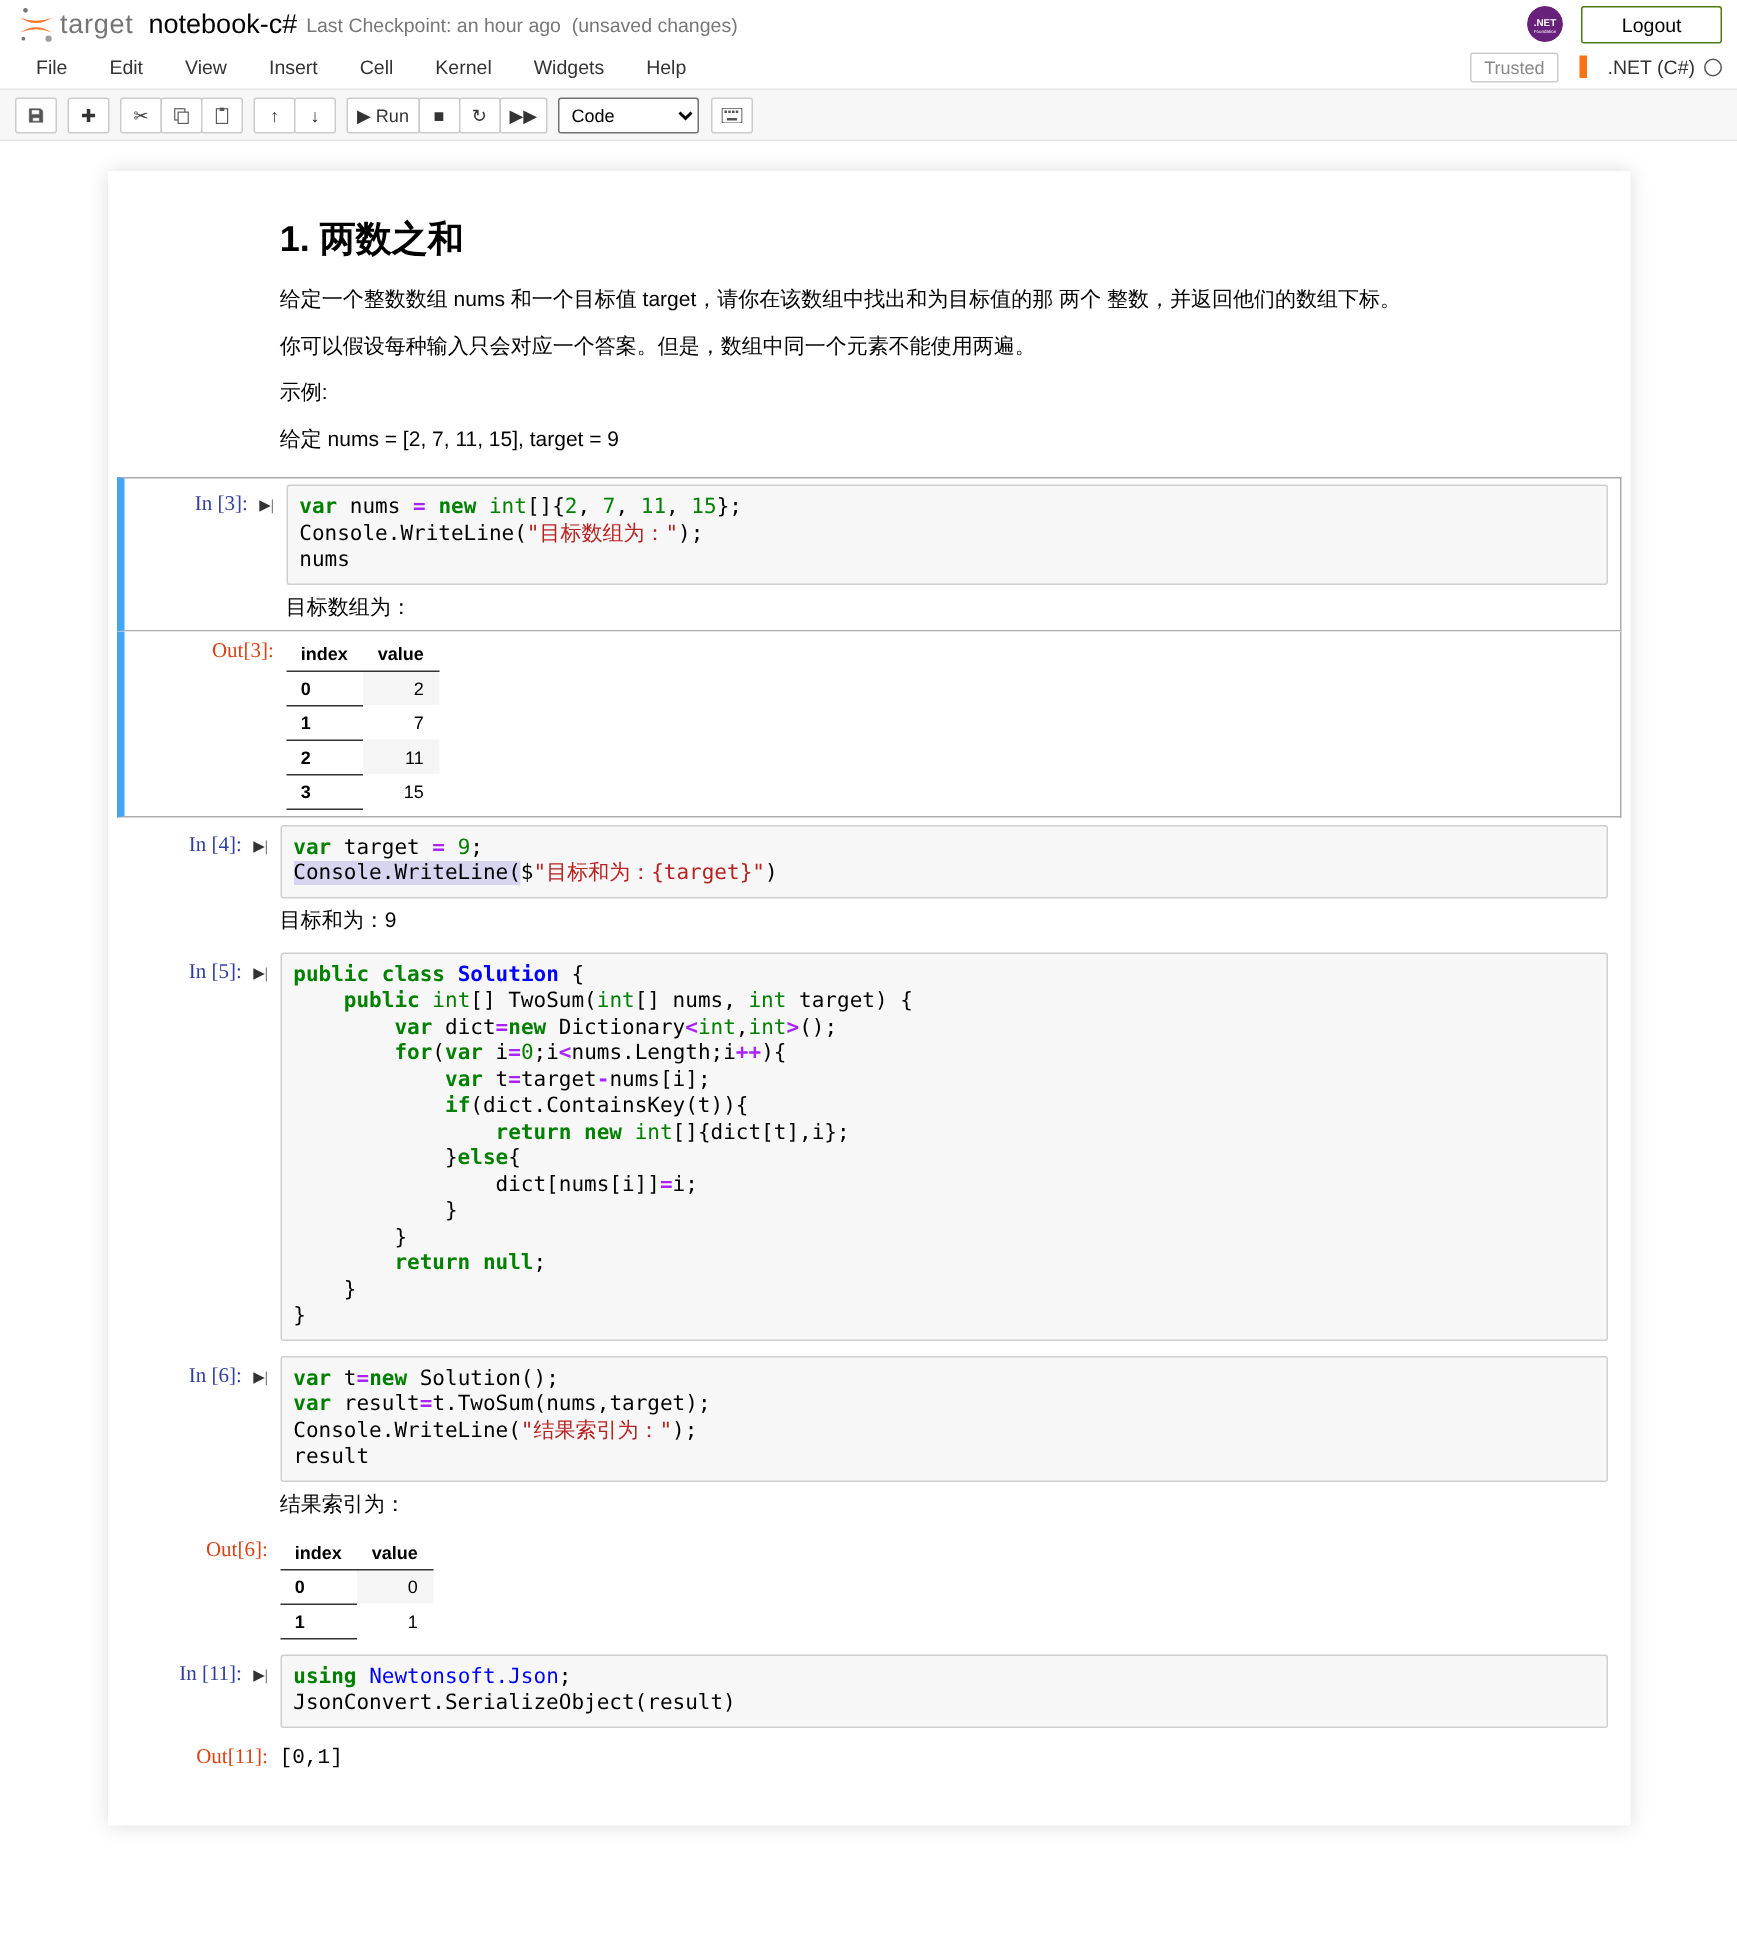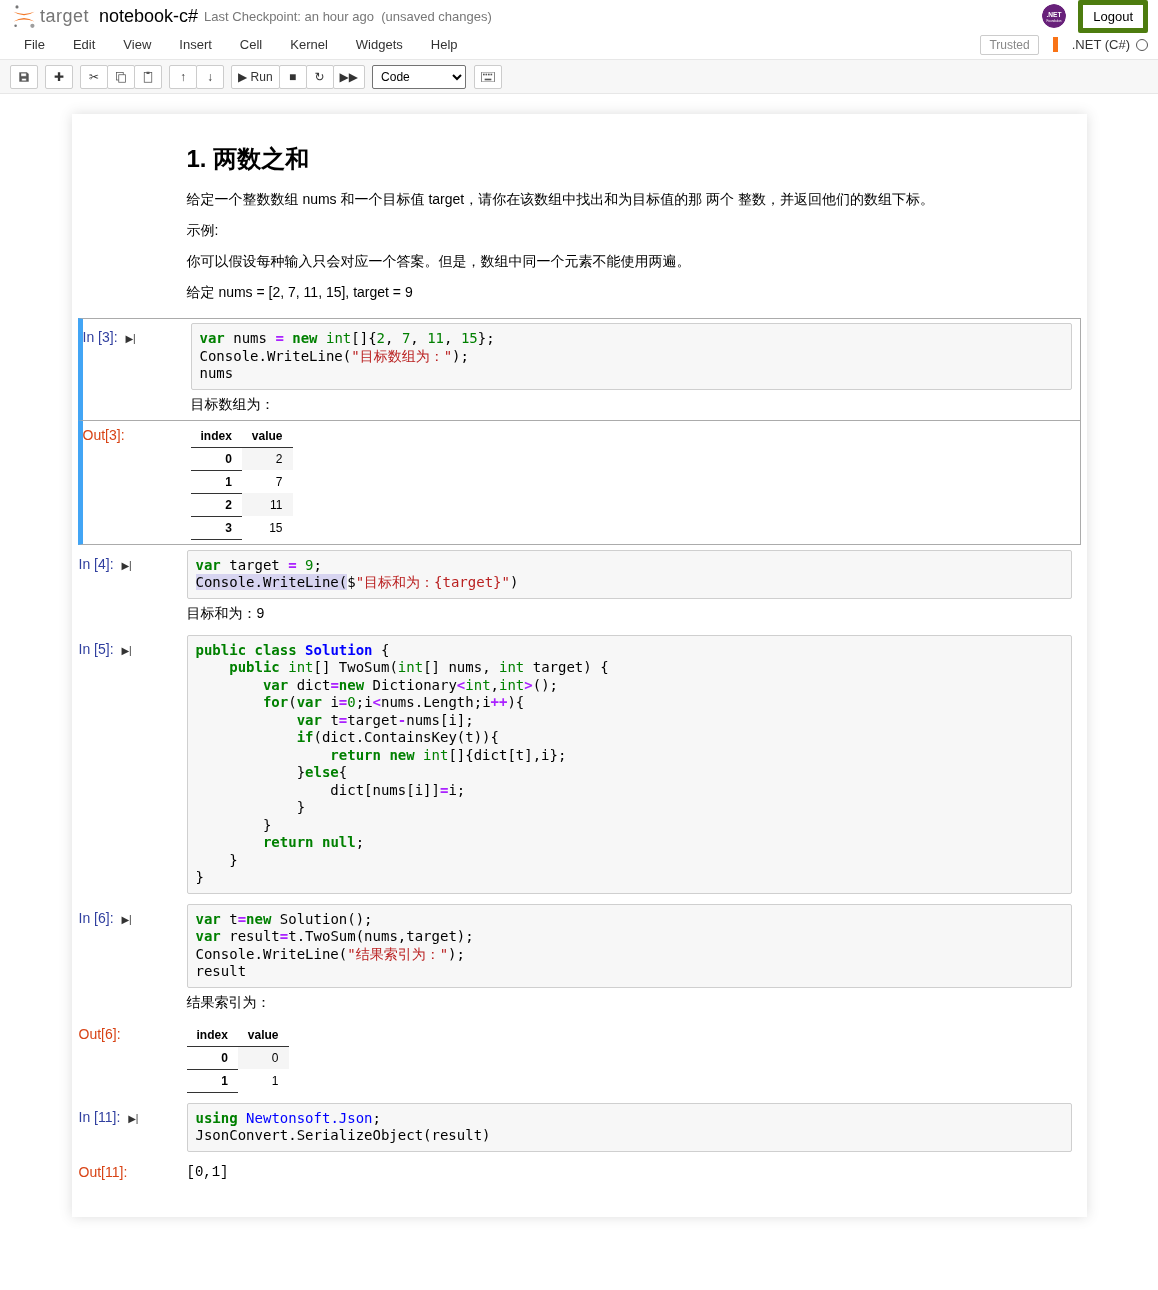--- a/index.html
+++ b/index.html
@@ -6,49 +6,49 @@
 body{font-family:"Helvetica Neue",Helvetica,Arial,sans-serif;font-size:14px;background:#fff;color:#000}
 
 #header{height:30px;padding:4px 10px 2px 10px;display:flex;align-items:center;background:#fff}
 #logo{display:flex;align-items:center}
 #logo-svg{width:28px;height:28px}
 #logo-text{font-size:18px;color:#757575;margin-left:2px;letter-spacing:0.5px}
 #nb-name{font-size:18px;color:#000;margin-left:10px}
 #checkpoint{font-size:13px;color:#777;margin-left:6px}
 .spacer{flex:1}
 #kernel-logo{width:24px;height:24px;border-radius:50%;margin-right:12px}
-#logout-btn{background:#fff;border:5px solid #4d7c0f;border-radius:2px;padding:4px 10px;font-size:13px;cursor:pointer}
+#logout-btn{background:#fff;border:1px solid #4d7c0f;border-radius:2px;padding:4px 26px;font-size:13px;cursor:pointer}
 
 #menubar{display:flex;align-items:center;border-bottom:1px solid #e7e7e7;background:#fff;padding:0 10px;height:30px}
 .menu-item{padding:4px 14px;font-size:13px;color:#333;cursor:pointer}
 #trusted{border:1px solid #ccc;border-radius:2px;padding:2px 8px;font-size:12px;color:#888}
 #kernel-name{font-size:13px;color:#333;margin-left:14px;padding-left:14px;border-left:5px solid #f97316}
 .kernel-idle{width:12px;height:12px;border:1.5px solid #555;border-radius:50%;margin-left:6px}
 
 #toolbar{display:flex;align-items:center;border-bottom:1px solid #e7e7e7;background:#f7f7f7;padding:3px 10px;height:34px;gap:0}
 .tbtn{background:#fff;border:1px solid #ccc;border-radius:2px;min-width:28px;height:24px;display:inline-flex;align-items:center;justify-content:center;font-size:12px;cursor:pointer;margin-right:-1px;padding:0 6px;color:#333}
 .tgrp{display:inline-flex;margin-right:8px}
 #cell-type{height:24px;border:1px solid #737373;border-radius:2px;font-size:12px;width:94px;padding-left:4px;background:#fff}
 
 #notebook-container{background:#fff;max-width:1015px;margin:20px auto;box-shadow:0 0 12px rgba(87,87,87,0.2);padding:12px 6px 30px 6px}
 .cell{display:flex;padding:4px 0;border:1px solid transparent}
 .cell.selected{border:1px solid #ababab;border-left:5px solid #42A5F5;background:#fff}
-.prompt-col{width:108px;flex:0 0 108px;padding:6px 8px 0 0;font-family:Liberation Sans, sans-serif;font-size:14px}
+.prompt-col{width:108px;flex:0 0 108px;text-align:right;padding:6px 8px 0 0;font-family:Liberation Serif, serif;font-size:14px}
 .in-prompt{color:#303F9F}
 .out-prompt{color:#D84315}
 .run-icon{font-size:10px;color:#333;margin-left:4px}
 .cell-body{flex:1;padding-right:8px}
 .input-area{border:1px solid #cfcfcf;border-radius:2px;background:#f7f7f7;padding:6px 8px;font-family:monospace;font-size:14px;line-height:1.25;white-space:pre;overflow:auto}
 .output-text{font-family:Liberation Mono, monospace;font-size:14px;padding:6px 0 2px 0;white-space:pre-wrap}
 .text-cell{padding-left:108px;padding-right:8px}
 .text-cell h2{font-size:24px;font-weight:bold;margin:12px 0 14px 0}
 .text-cell p{font-size:14px;margin:10px 0;line-height:1.5}
 
 .out-table{border-collapse:collapse;font-family:"Helvetica Neue",Arial,sans-serif;font-size:12px;margin-top:4px}
-.out-table th{font-weight:bold;text-align:right;padding:4px 10px;border-bottom:1px solid #333}
+.out-table th{font-weight:bold;text-align:left;padding:4px 10px;border-bottom:1px solid #333}
 .out-table td{text-align:right;padding:4px 10px}
 .out-table tr.even td{background:#f5f5f5}
 
 .kw{color:#008000;font-weight:bold}
 .tp{color:#008000}
 .num{color:#008000}
 .str{color:#BA2121}
 .op{color:#AA22FF;font-weight:bold}
 .cls{color:#0000FF;font-weight:bold}
 .def{color:#0000FF}
@@ -165,22 +165,22 @@
       </button>
   </span>
 </div>
 
 <div id="notebook-container">
 
   <div class="cell">
     <div class="text-cell">
       <h2>1. 两数之和</h2>
       <p>给定一个整数数组 nums 和一个目标值 target，请你在该数组中找出和为目标值的那 两个 整数，并返回他们的数组下标。</p>
+      <p>你可以假设每种输入只会对应一个答案。但是，数组中同一个元素不能使用两遍。</p>
       <p>示例:</p>
-      <p>你可以假设每种输入只会对应一个答案。但是，数组中同一个元素不能使用两遍。</p>
       <p>给定 nums = [2, 7, 11, 15], target = 9</p>
     </div>
   </div>
 
   <div class="cell selected">
     <div class="prompt-col">
       <span class="in-prompt">In [3]:</span>
       <span class="run-icon">▶|</span>
     </div>
     <div class="cell-body">

